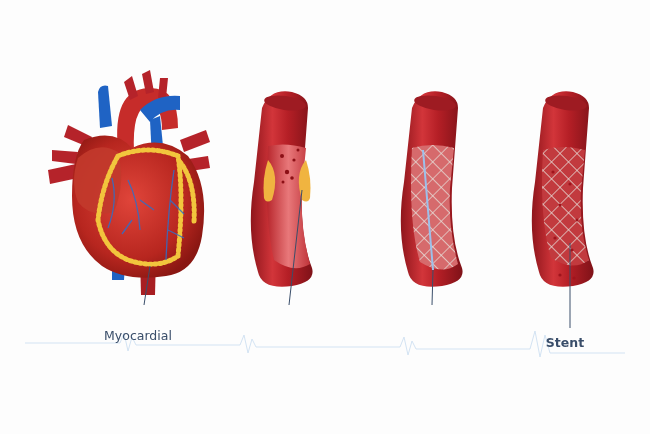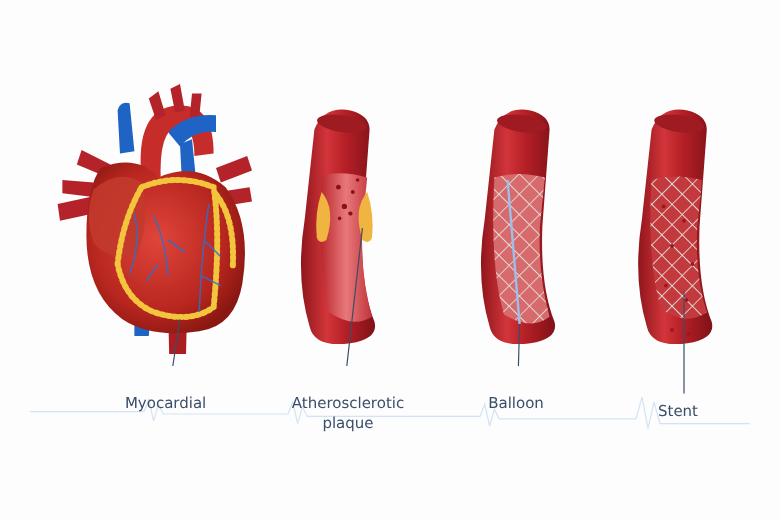--- a/index.html
+++ b/index.html
@@ -117,23 +117,18 @@
       <circle cx="560" cy="275" r="1.6"></circle>
           <circle cx="574" cy="278" r="1.6"></circle>
     </g>
     <line x1="570" y1="243" x2="570" y2="328" stroke="#3a4e6a" stroke-width="1"></line>
   </g>
 </svg>
 
 <div class="label" style="left:88px; top:327px; width:100px;">
   <span>Myocardial</span>
 </div>
-<div class="label" style="left:230px; top:327px; width:120px;">
-  <span>Atherosclerotic</span>
-  <span>plaque</span>
+<div class="label" style="left:385px; top:327px; width:90px;">
 </div>
-<div class="label" style="left:385px; top:327px; width:90px;">
-  <span>Balloon</span>
-</div>
-<div class="label" style="left:530px; top:334px; width:70px;">
+<div class="label" style="left:530px; top:334px; width:70px;font-weight:bold;">
   <span>Stent</span>
 </div>
 </div>
 
 </body></html>

